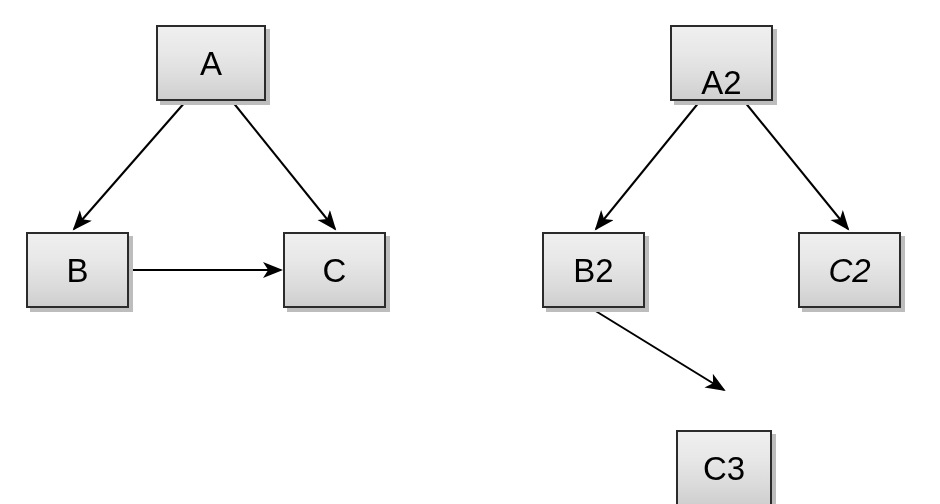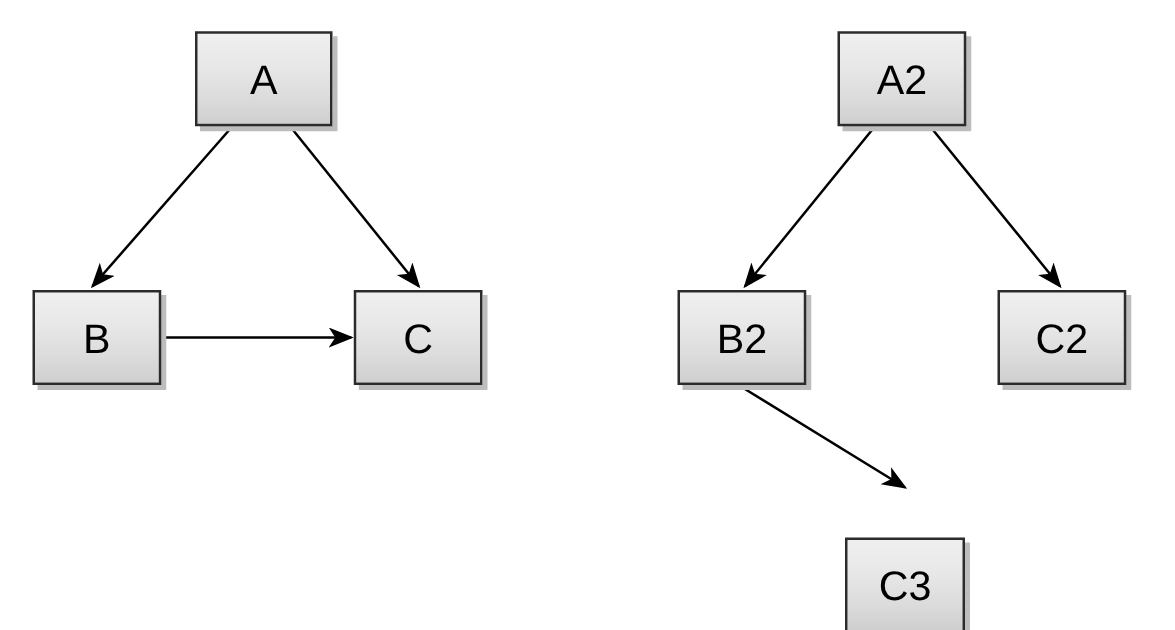--- a/index.html
+++ b/index.html
@@ -72,27 +72,27 @@
   <div id="nodes-group">
       <div class="node" style="left: 156px; top: 25px; width: 110px; height: 76px;">
         <span class="node-label">A</span>
       </div>
       <div class="node" style="left: 26px; top: 232px; width: 103px; height: 76px;">
         <span class="node-label">B</span>
       </div>
       <div class="node" style="left: 283px; top: 232px; width: 103px; height: 76px;">
         <span class="node-label">C</span>
       </div>
-      <div class="node" style="left: 670px; top: 25px; width: 103px; height: 76px;">
+      <div class="node" style="left: 670px; top: 25px; width: 103px; height: 76px; align-items: flex-end;">
         <span class="node-label">A2</span>
       </div>
       <div class="node" style="left: 542px; top: 232px; width: 103px; height: 76px; align-items: center;">
         <span class="node-label">B2</span>
       </div>
-      <div class="node" style="left: 798px; top: 232px; width: 103px; height: 76px;">
+      <div class="node" style="left: 798px; top: 232px; width: 103px; height: 76px; font-style: italic;">
         <span class="node-label">C2</span>
       </div>
       <div class="node" style="left: 676px; top: 398px; width: 96px; height: 76px; margin-top: 32px;">
         <span class="node-label">C3</span>
       </div>
     </div>
 
 </div>
 
 </body></html>

